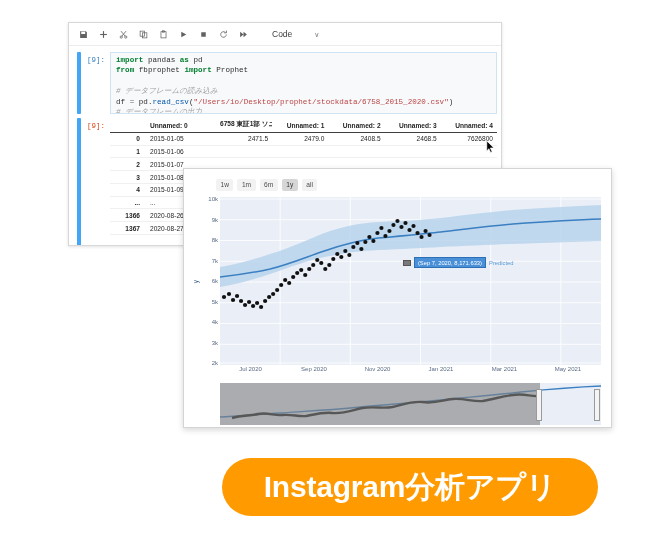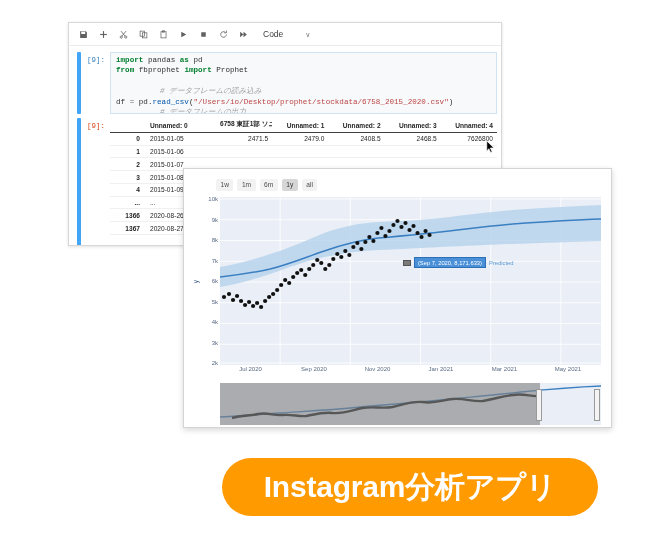--- a/index.html
+++ b/index.html
@@ -43,21 +43,21 @@
     display: flex;
     align-items: center;
     justify-content: center;
     color: #616161;
   }
   .tb-btn svg { display: block; }
   .tb-select {
     display: flex;
     align-items: flex-end;
     gap: 22px;
-    margin-left: 8px;
+    margin-left: 17px;
     font-size: 8.5px;
     color: #3c3c3c;
   }
   .tb-select .caret {
     color: #7a7a7a;
     font-size: 7px;
   }
 
   
   .nb-body {
@@ -99,21 +99,21 @@
     padding: 2px 5px;
     font-family: "Liberation Mono", monospace;
     font-size: 7.6px;
     line-height: 10.4px;
     color: #2f2f2f;
     white-space: pre;
     overflow: hidden;
     margin-right: 4px;
   }
   .k  { color: #007f2f; font-weight: bold; }
-  .cm { color: #a0a0a0; font-style: italic; margin-left: 44px; }
+  .cm { color: #a0a0a0; font-style: italic; }
   .st { color: #bb4444; }
   .fn { color: #0055aa; }
   .op { color: #666; }
 
   
   .out-wrap {
     flex: 1;
     overflow: hidden;
     padding-right: 4px;
   }

